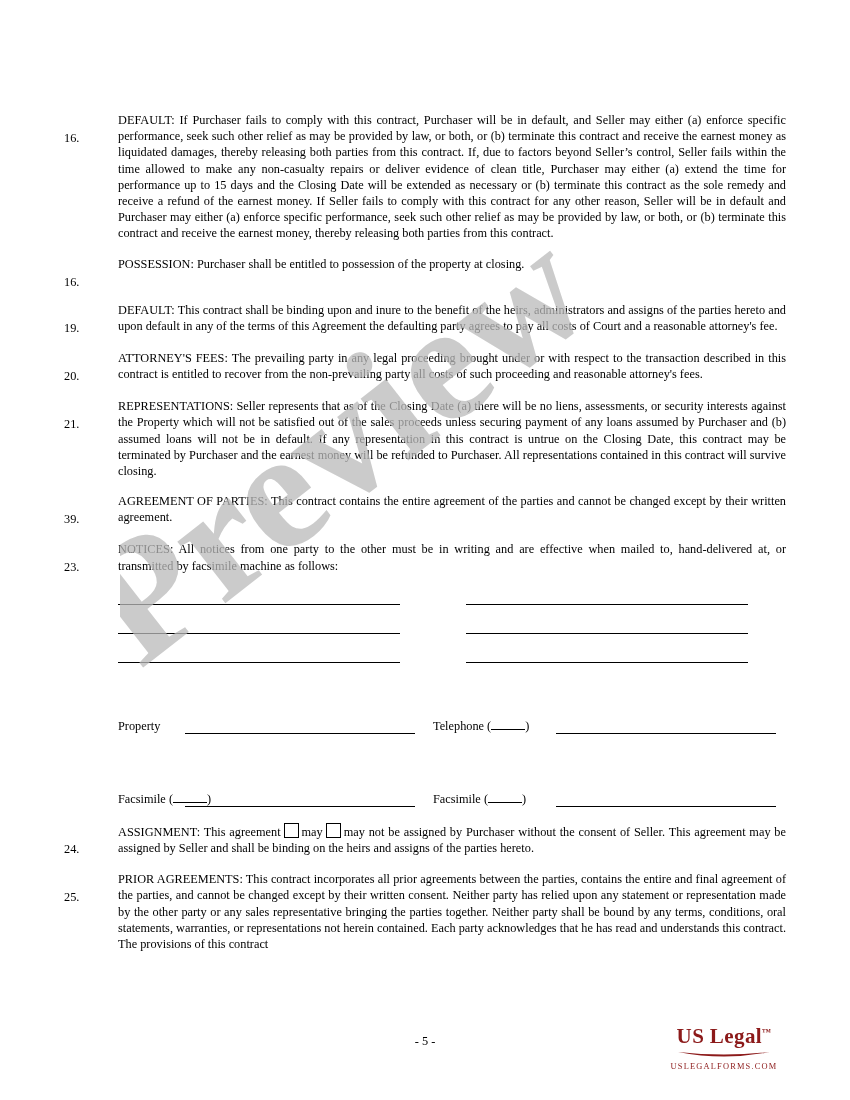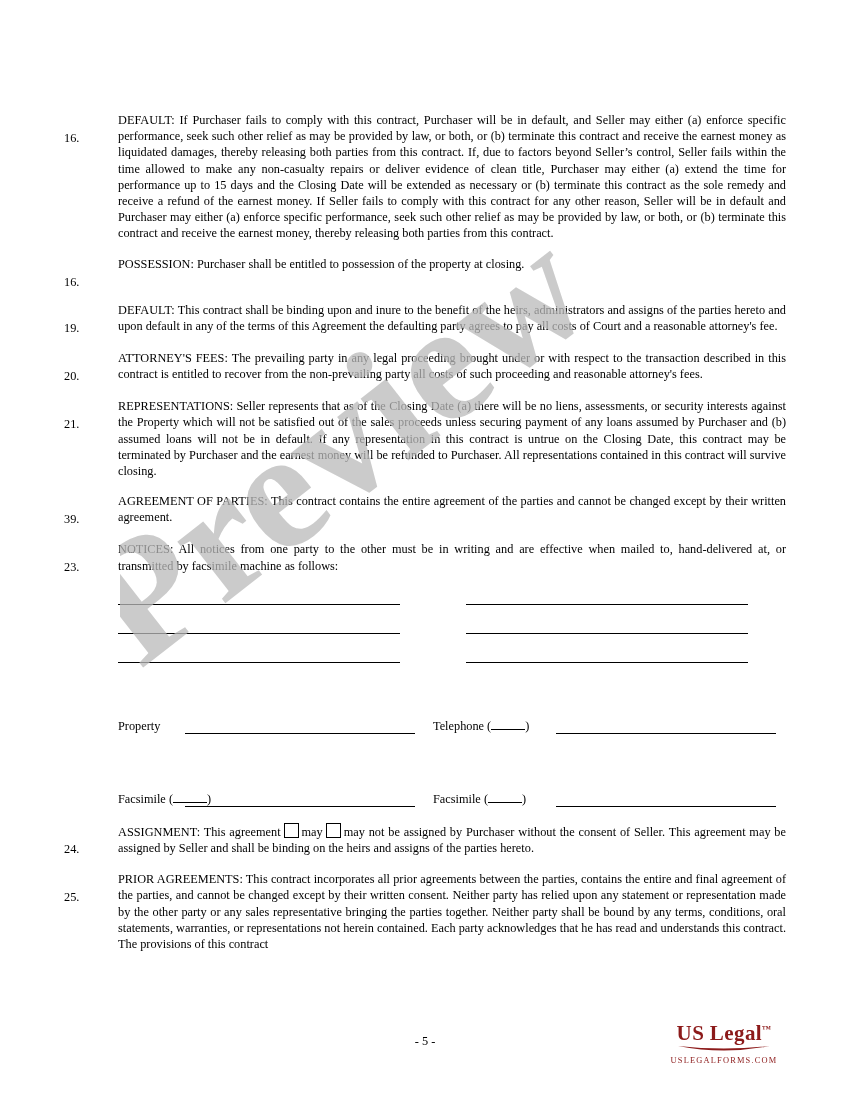--- a/index.html
+++ b/index.html
@@ -139,21 +139,21 @@
     top: 1018px;
     width: 128px;
     text-align: center;
   }
   .logo .logo-main {
     font-family: "Liberation Serif", serif;
     font-size: 21px;
     color: #8c1a1a;
     letter-spacing: 0.4px;
     font-weight: bold;
-    line-height: 22px;
+    line-height: 28px;
   }
   .logo .logo-main .tm {
     font-size: 9px;
     vertical-align: super;
   }
   .logo .logo-swoosh {
     height: 9px;
     margin: 1px 0 2px 0;
     position: relative;
   }

